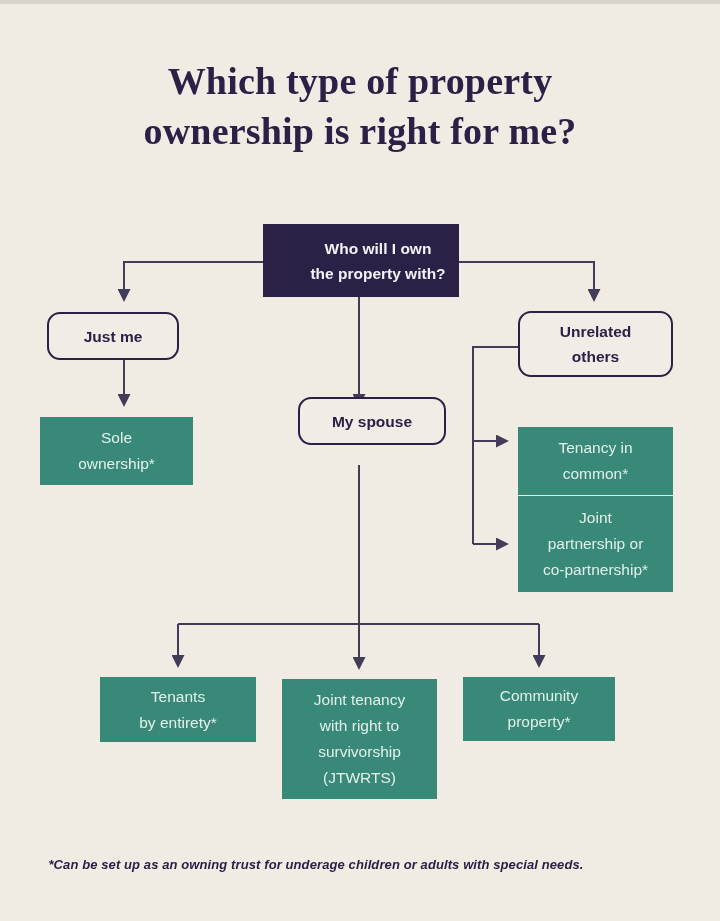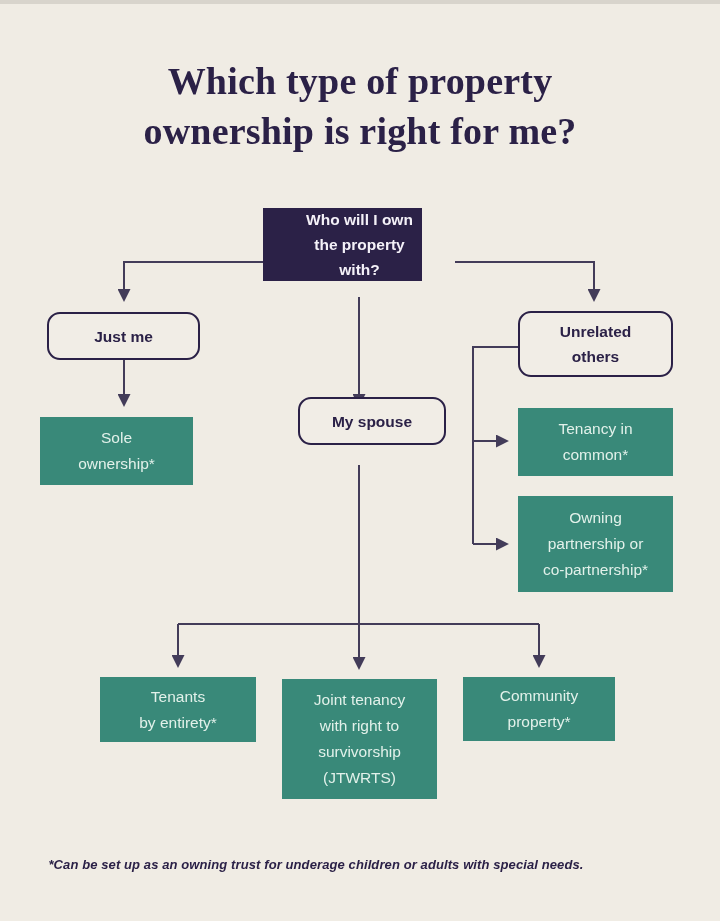--- a/index.html
+++ b/index.html
@@ -61,50 +61,50 @@
     <path class="conn" d="M518 343 H473 V540"></path>
     <path class="conn" d="M473 437 H507" marker-end="url(#arrow)"></path>
     <path class="conn" d="M473 540 H507" marker-end="url(#arrow)"></path>
     <path class="conn" d="M359 461 V620"></path>
     <path class="conn" d="M178 620 H539"></path>
     <path class="conn" d="M178 620 V662" marker-end="url(#arrow)"></path>
     <path class="conn" d="M359 620 V664" marker-end="url(#arrow)"></path>
     <path class="conn" d="M539 620 V662" marker-end="url(#arrow)"></path>
   </svg>
 
-  <div class="node decision" style="left:263px;top:204px;width:159px;height:73px;padding-left:34px;">
+  <div class="node decision" style="left:263px;top:220px;width:196px;height:73px;padding-left:34px;">
     <span class="node-label">Who will I own
 the property with?</span>
   </div>
 
-  <div class="node option" style="left:47px;top:308px;width:153px;height:48px;">
+  <div class="node option" style="left:47px;top:308px;width:132px;height:48px;">
     <span class="node-label">Just me</span>
   </div>
 
   <div class="node option" style="left:518px;top:307px;width:155px;height:66px;">
     <span class="node-label">Unrelated
 others</span>
   </div>
 
   <div class="node option" style="left:298px;top:393px;width:148px;height:48px;">
     <span class="node-label">My spouse</span>
   </div>
 
   <div class="node outcome" style="left:40px;top:413px;width:153px;height:68px;">
     <span class="node-label">Sole
 ownership*</span>
   </div>
 
-  <div class="node outcome" style="left:518px;top:404px;width:155px;height:68px;">
+  <div class="node outcome" style="left:518px;top:423px;width:155px;height:68px;">
     <span class="node-label">Tenancy in
 common*</span>
   </div>
 
   <div class="node outcome" style="left:518px;top:492px;width:155px;height:96px;">
-    <span class="node-label">Owning
+    <span class="node-label">Joint
 partnership or
 co-partnership*</span>
   </div>
 
   <div class="node outcome" style="left:100px;top:673px;width:156px;height:65px;">
     <span class="node-label">Tenants
 by entirety*</span>
   </div>
 
   <div class="node outcome" style="left:463px;top:673px;width:152px;height:64px;">

